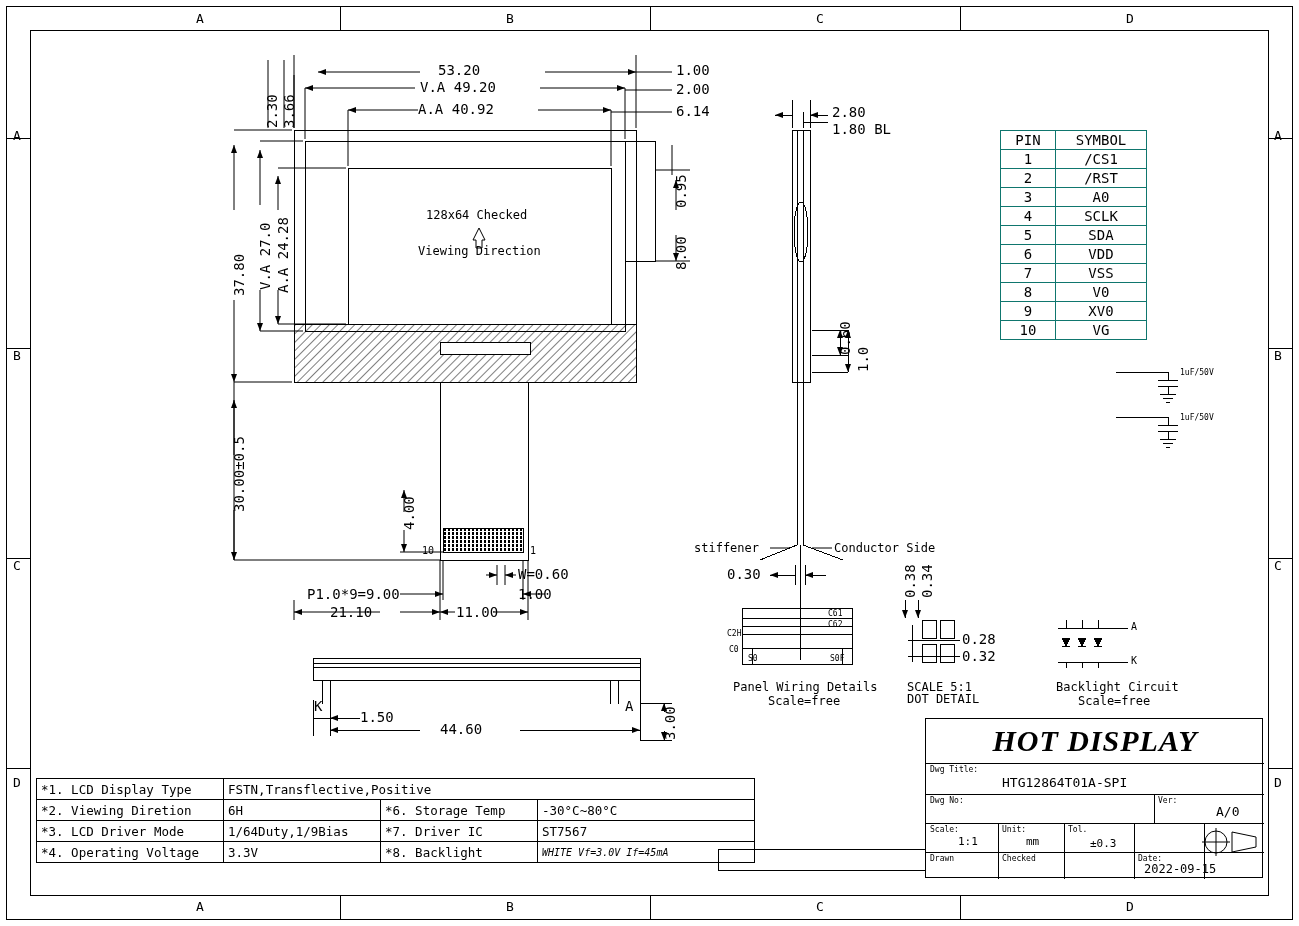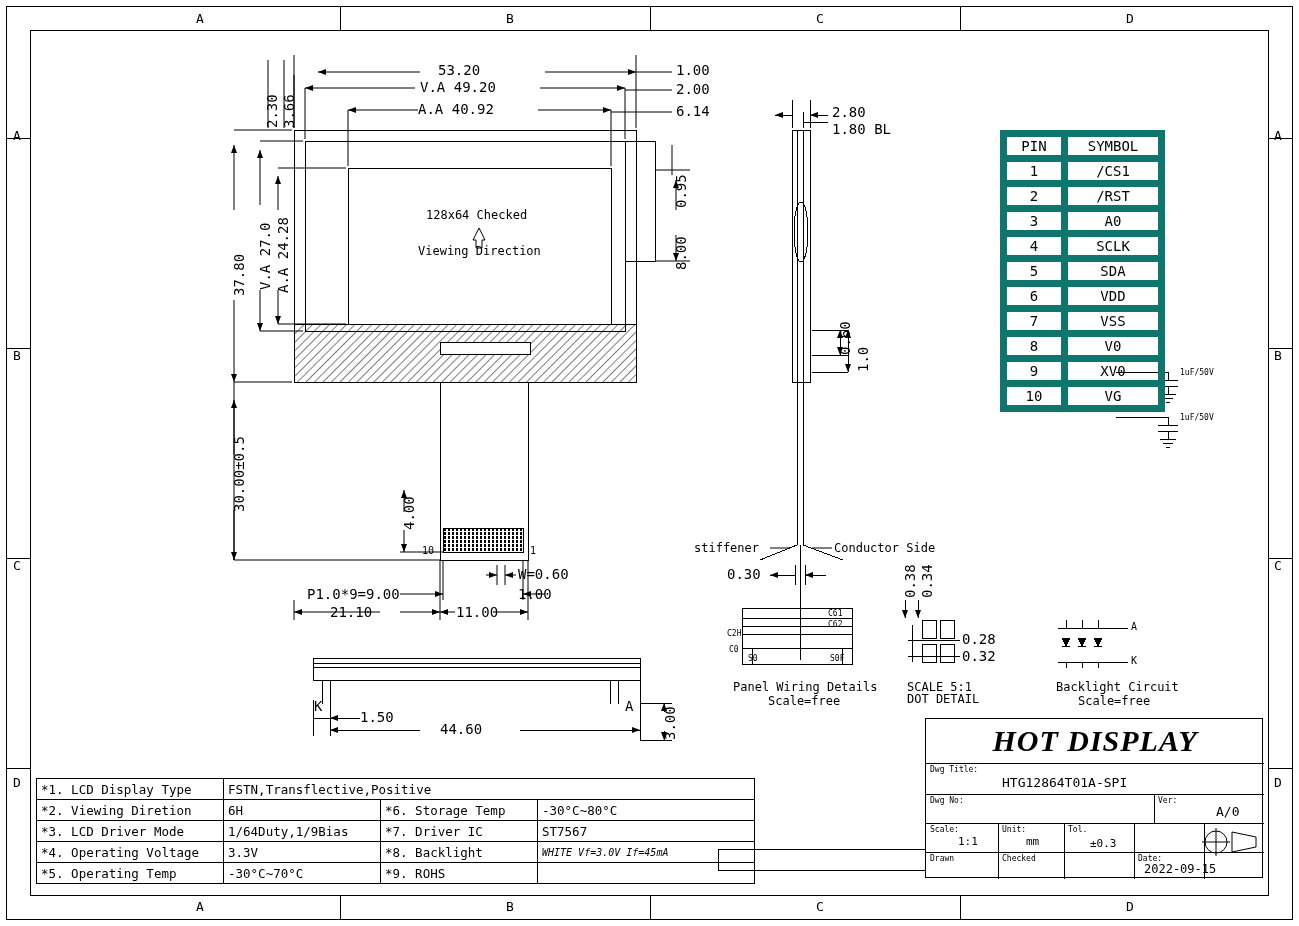--- a/index.html
+++ b/index.html
@@ -9,21 +9,21 @@
   .h{height:1px;}
   .v{width:1px;}
   .txt{position:absolute;white-space:nowrap;font-family:"DejaVu Sans Mono",monospace;}
   .rot{transform-origin:0 0;transform:rotate(-90deg);}
   .box{position:absolute;border:1px solid #000;box-sizing:border-box;}
   .zoneLbl{position:absolute;font-size:13px;font-family:"DejaVu Sans Mono",monospace;}
   .dim{font-size:14px;}
   .small{font-size:10px;}
   .tiny{font-size:8px;}
   table{border-collapse:collapse;}
-  .pintbl td{border:7px solid #0f766e;font-size:14px;text-align:center;padding:1px 6px;font-family:"DejaVu Sans Mono",monospace;}
+  .pintbl td{border:1px solid #0f766e;font-size:14px;text-align:center;padding:1px 6px;font-family:"DejaVu Sans Mono",monospace;}
   .spec{position:absolute;left:36px;top:778px;}
   .spec td{border:1px solid #000;font-size:12.5px;padding:2px 4px;font-family:"DejaVu Sans Mono",monospace;height:16px;}
   .title-block{position:absolute;left:925px;top:718px;width:338px;height:160px;border:1px solid #000;box-sizing:border-box;}
   .tb-lbl{font-size:8px;}
   .tb-val{font-size:13px;}
   svg{position:absolute;left:0;top:0;overflow:visible;}
 </style>
 </head>
 <body>
 
@@ -431,26 +431,20 @@
       <td>*3. LCD Driver Mode</td>
       <td>1/64Duty,1/9Bias</td>
       <td>*7. Driver IC</td>
       <td>ST7567</td>
     </tr>
     <tr>
       <td>*4. Operating Voltage</td>
       <td>3.3V</td>
       <td>*8. Backlight</td>
       <td style="font-size:10px;font-style:italic;">WHITE Vf=3.0V If=45mA</td>
-    </tr>
-    <tr>
-      <td>*5. Operating Temp</td>
-      <td>-30°C~70°C</td>
-      <td>*9. ROHS</td>
-      <td></td>
     </tr>
   </tbody>
     </table>
 
   <div class="box" style="left:718px;top:849px;width:208px;height:22px;"></div>
 
   <div class="title-block">
     <div class="ln h" style="left:0;top:44px;width:338px;"></div>
     <div class="ln h" style="left:0;top:75px;width:338px;"></div>
     <div class="ln h" style="left:0;top:104px;width:338px;"></div>

